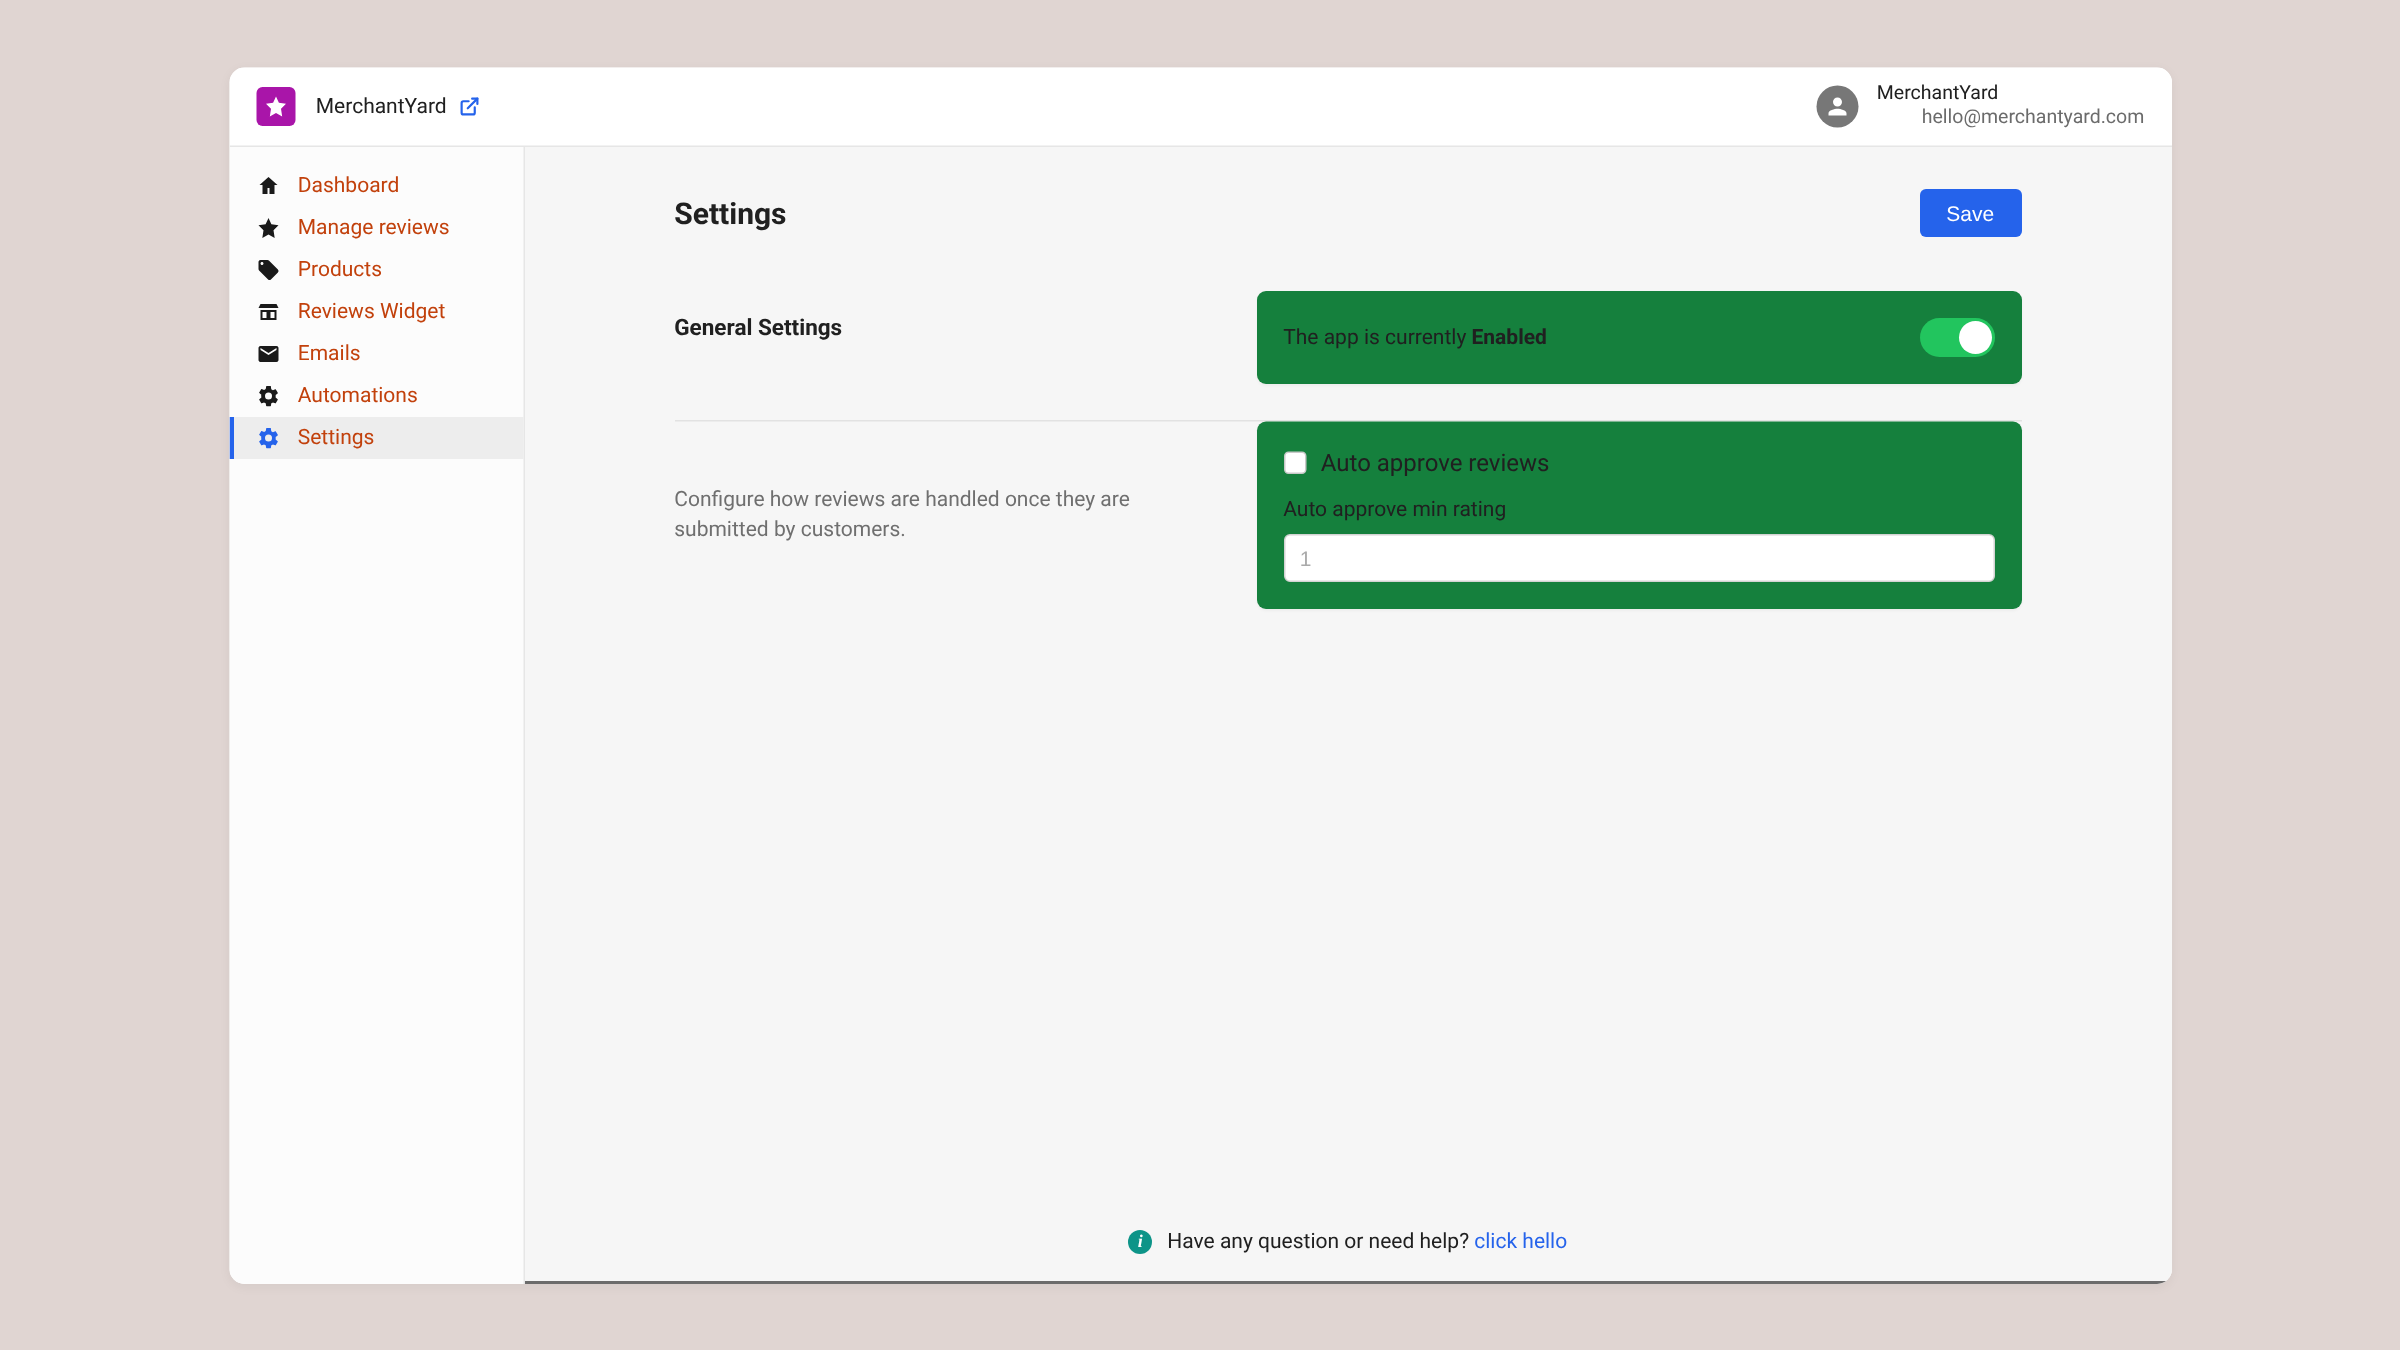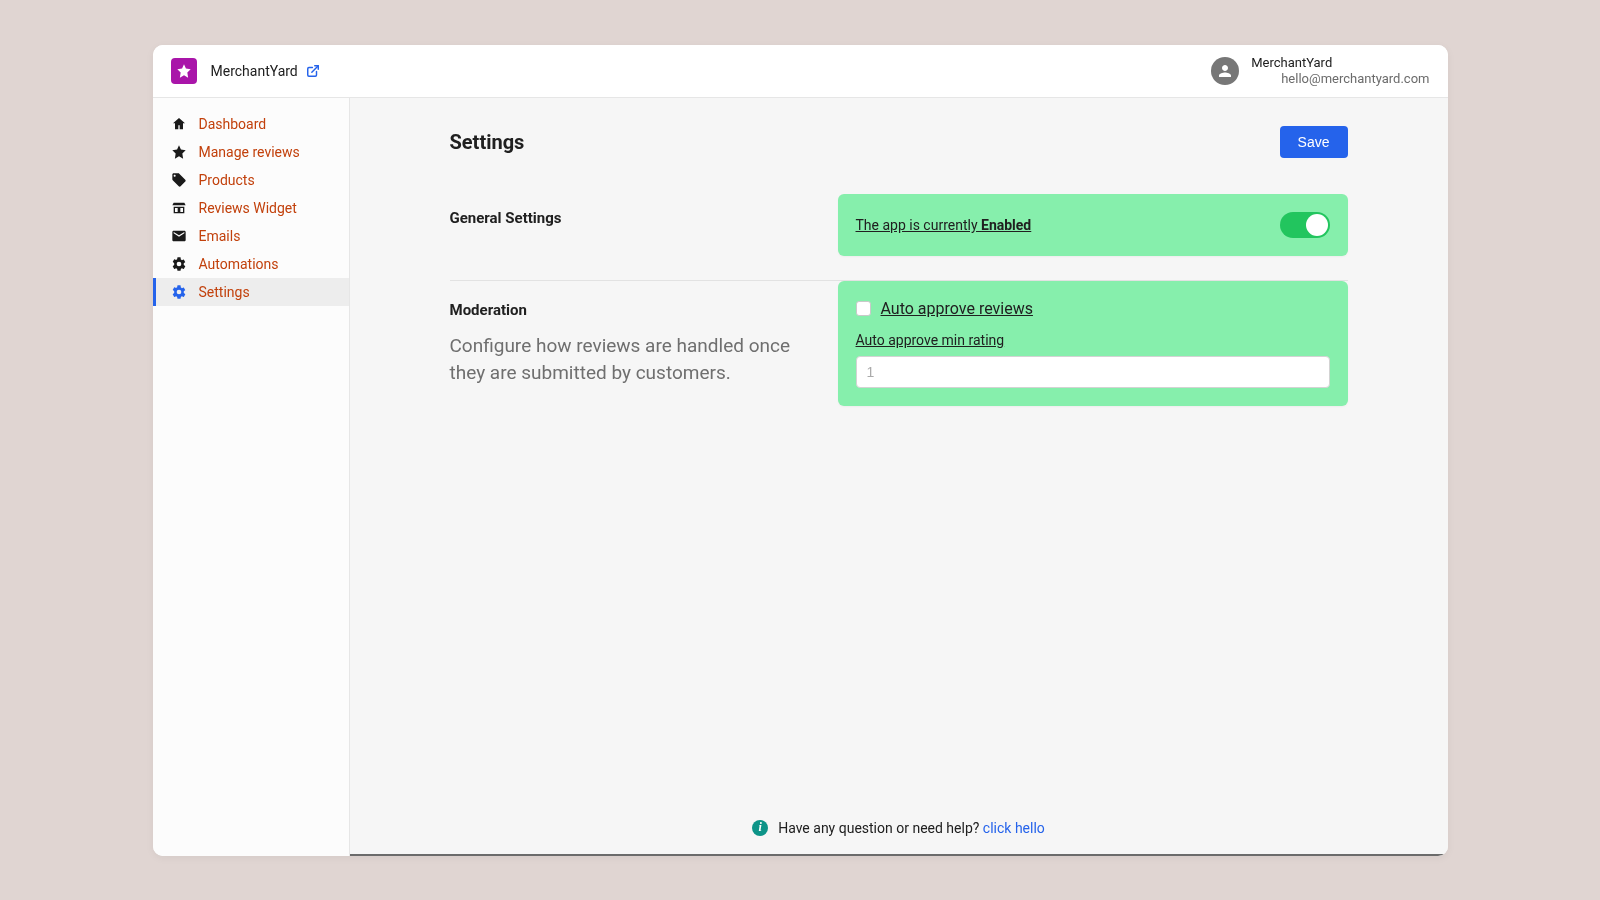--- a/index.html
+++ b/index.html
@@ -198,33 +198,32 @@
       width: 352px;
       flex-shrink: 0;
     }
     .section-title {
       font-size: 15px;
       font-weight: 700;
       color: #202020;
       margin-bottom: 14px;
     }
     .section-desc {
-      font-size: 19px;
+      font-size: 14px;
       color: #6f6f6f;
       line-height: 1.4;
     }
     .section-right {
       flex: 1;
     }
     .card {
-      background: #86efac;
+      background: #15803d;
       border-radius: 6px;
       padding: 18px;
       box-shadow: 0 1px 2px rgba(0,0,0,0.04);
-      text-decoration: underline;
     }
     .card-row {
       display: flex;
       align-items: center;
       justify-content: space-between;
     }
     .status-text {
       font-size: 14px;
     }
     .status-text b {
@@ -432,21 +431,20 @@
                 </div>
               </div>
             </div>
           </div>
         </div>
 
         <hr class="section-divider">
 
         <div class="section">
           <div class="section-left">
-            <div class="section-title">Moderation</div>
             <div class="section-desc">Configure how reviews are handled once they are submitted by customers.</div>
           </div>
           <div class="section-right">
             <div class="card">
               <div class="check-row">
                 <div class="checkbox"></div>
                 <span class="check-label">Auto approve reviews</span>
               </div>
               <label class="field-label">Auto approve min rating</label>
               <input type="text" class="text-input" placeholder="1" style="">

